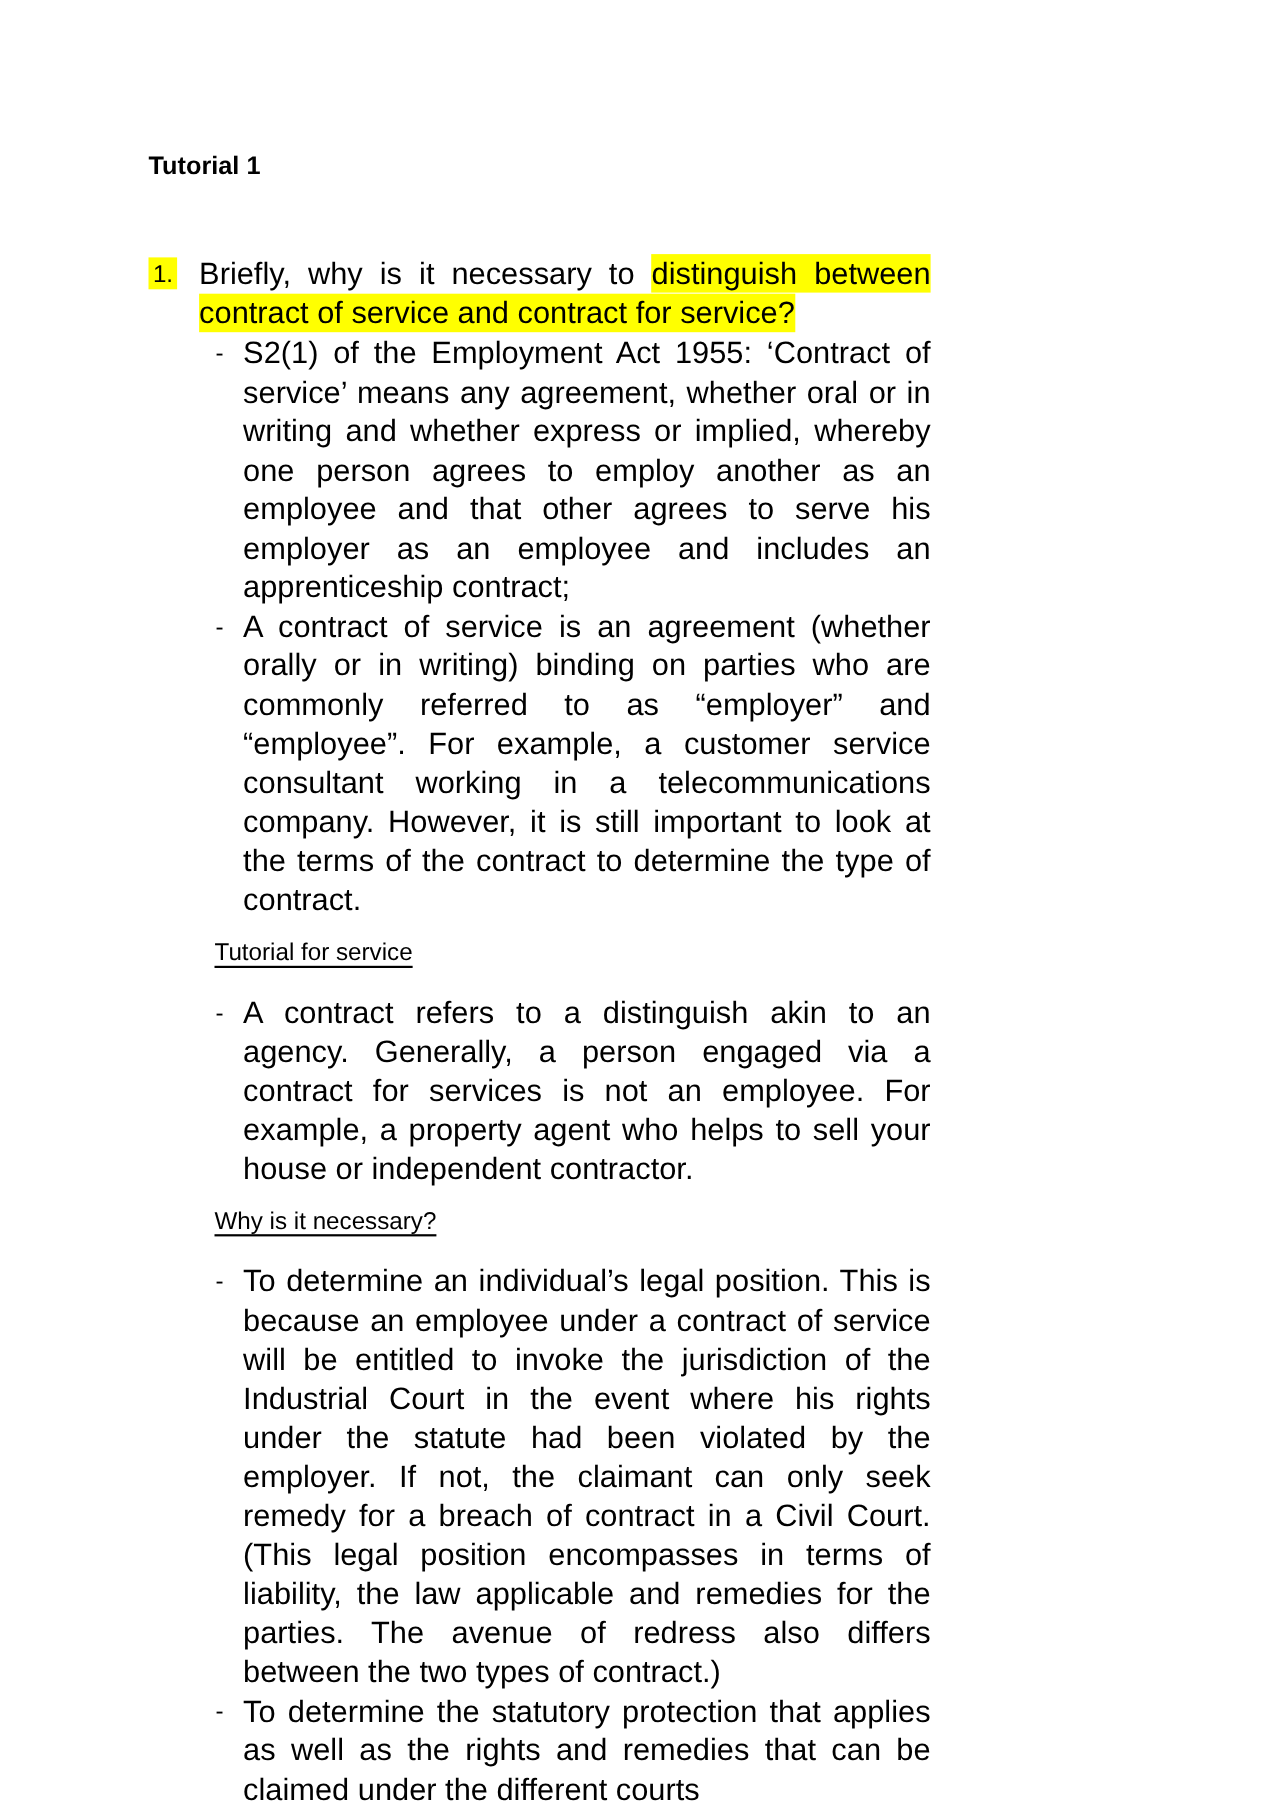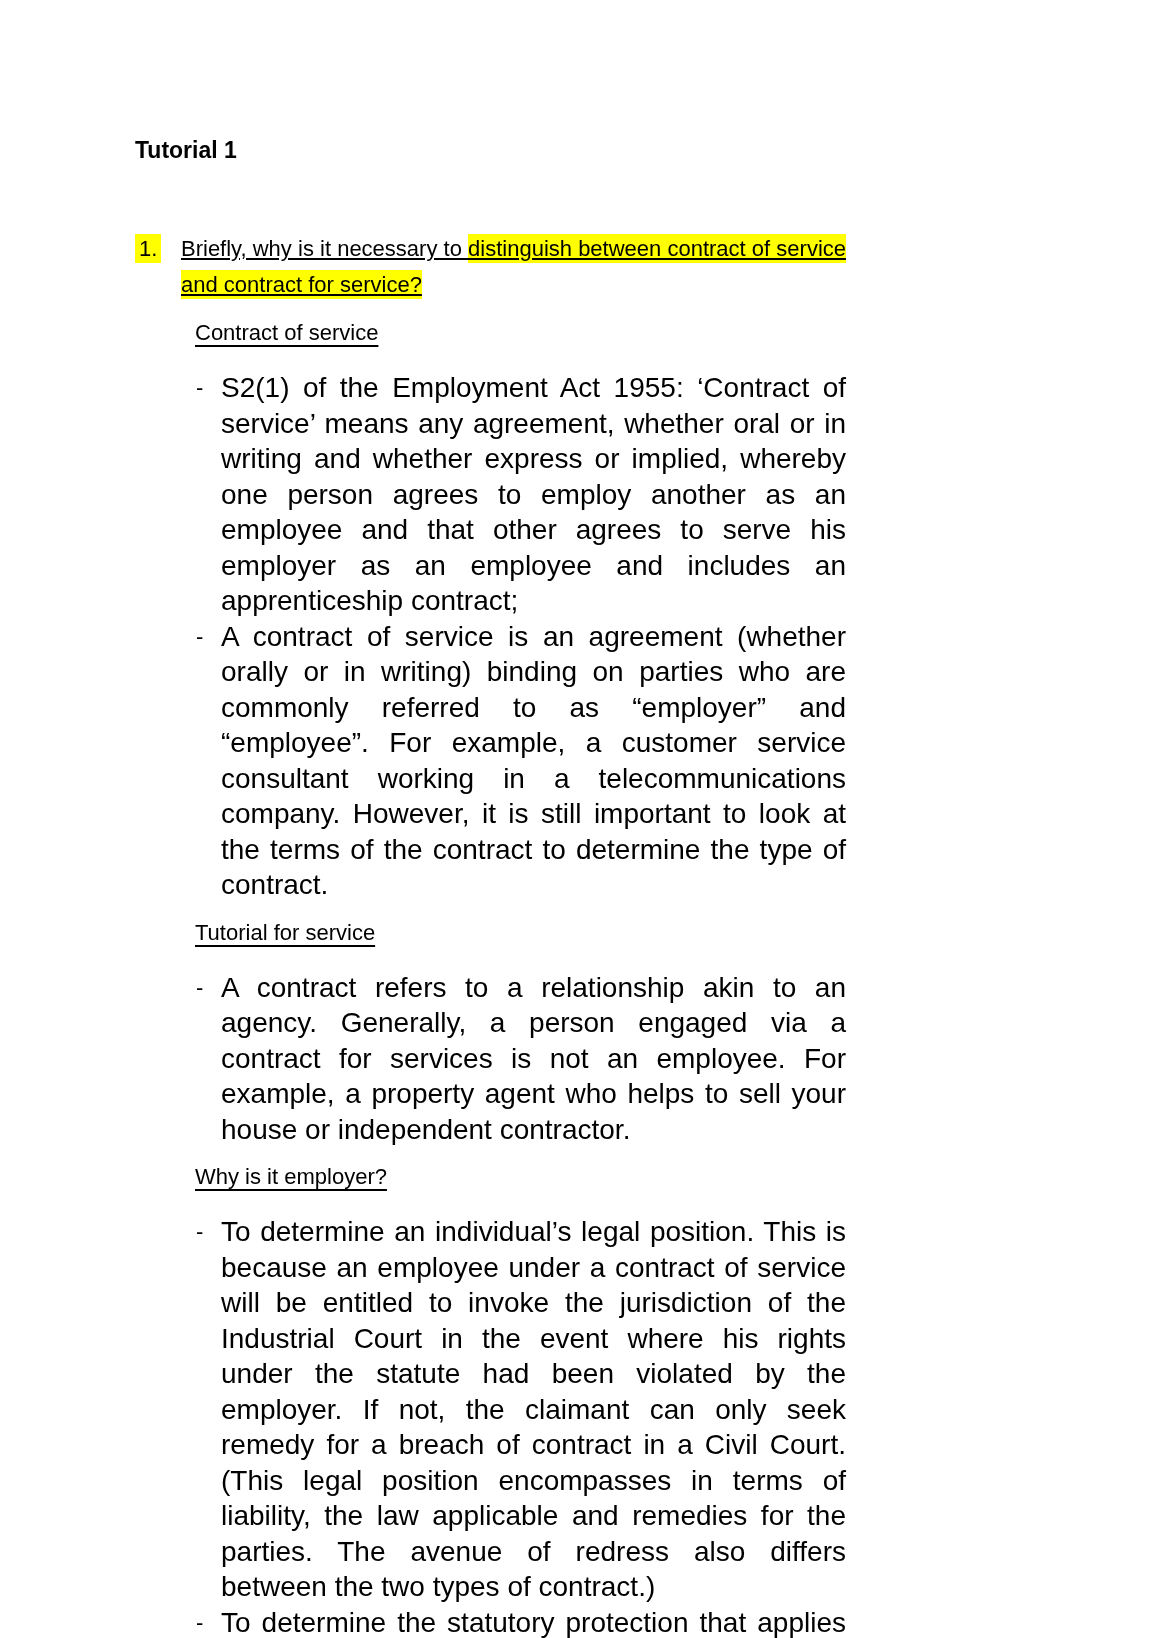--- a/index.html
+++ b/index.html
@@ -30,24 +30,23 @@
     margin-top: 67px;
   }
   .q-num {
     width: 46px;
     flex: 0 0 46px;
     font-size: 22px;
     line-height: 36px;
   }
   .q-body {
     flex: 1 1 auto;
-    font-size: 22px;
+    font-size: 28px;
     line-height: 36px;
     text-align: justify;
-    text-decoration: underline;
   }
   mark {
     background: #ffff00;
     color: inherit;
     padding: 2px 0;
   }
   .q-num mark {
     padding: 2px 4px;
   }
   .section-heading {
@@ -85,45 +84,44 @@
 <div class="page">
 
   <div class="doc-title">Tutorial 1</div>
 
   <div class="question-row">
     <div class="q-num"><mark style="background: rgb(255, 255, 0);">1.</mark></div>
     <div class="q-body"><span>Briefly, why is it necessary to </span><mark style="background: rgb(255, 255, 0);">distinguish between contract of service and contract for service?</mark></div>
   </div>
 
   <div>
-    <div class="section-heading">Contract of service</div>
     <div class="bullets">
       <div class="bullet">
         <div class="bullet-marker">-</div>
         <div class="bullet-text">S2(1) of the Employment Act 1955: ‘Contract of service’ means any agreement, whether oral or in writing and whether express or implied, whereby one person agrees to employ another as an employee and that other agrees to serve his employer as an employee and includes an apprenticeship contract;</div>
       </div>
       <div class="bullet">
         <div class="bullet-marker">-</div>
         <div class="bullet-text">A contract of service is an agreement (whether orally or in writing) binding on parties who are commonly referred to as “employer” and “employee”. For example, a customer service consultant working in a telecommunications company. However, it is still important to look at the terms of the contract to determine the type of contract.</div>
       </div>
     </div>
   </div>
 
   <div>
     <div class="section-heading">Tutorial for service</div>
     <div class="bullets">
       <div class="bullet">
         <div class="bullet-marker">-</div>
-        <div class="bullet-text">A contract refers to a relationship akin to an agency. Generally, a person engaged via a contract for services is not an employee. For example, a property agent who helps to sell your house or independent contractor.</div>
+        <div class="bullet-text">A contract refers to a distinguish akin to an agency. Generally, a person engaged via a contract for services is not an employee. For example, a property agent who helps to sell your house or independent contractor.</div>
       </div>
     </div>
   </div>
 
   <div>
-    <div class="section-heading">Why is it employer?</div>
+    <div class="section-heading">Why is it necessary?</div>
     <div class="bullets">
       <div class="bullet">
         <div class="bullet-marker">-</div>
         <div class="bullet-text">To determine an individual’s legal position. This is because an employee under a contract of service will be entitled to invoke the jurisdiction of the Industrial Court in the event where his rights under the statute had been violated by the employer. If not, the claimant can only seek remedy for a breach of contract in a Civil Court. (This legal position encompasses in terms of liability, the law applicable and remedies for the parties. The avenue of redress also differs between the two types of contract.)</div>
       </div>
       <div class="bullet">
         <div class="bullet-marker">-</div>
         <div class="bullet-text">To determine the statutory protection that applies as well as the rights and remedies that can be claimed under the different courts</div>
       </div>
     </div>

